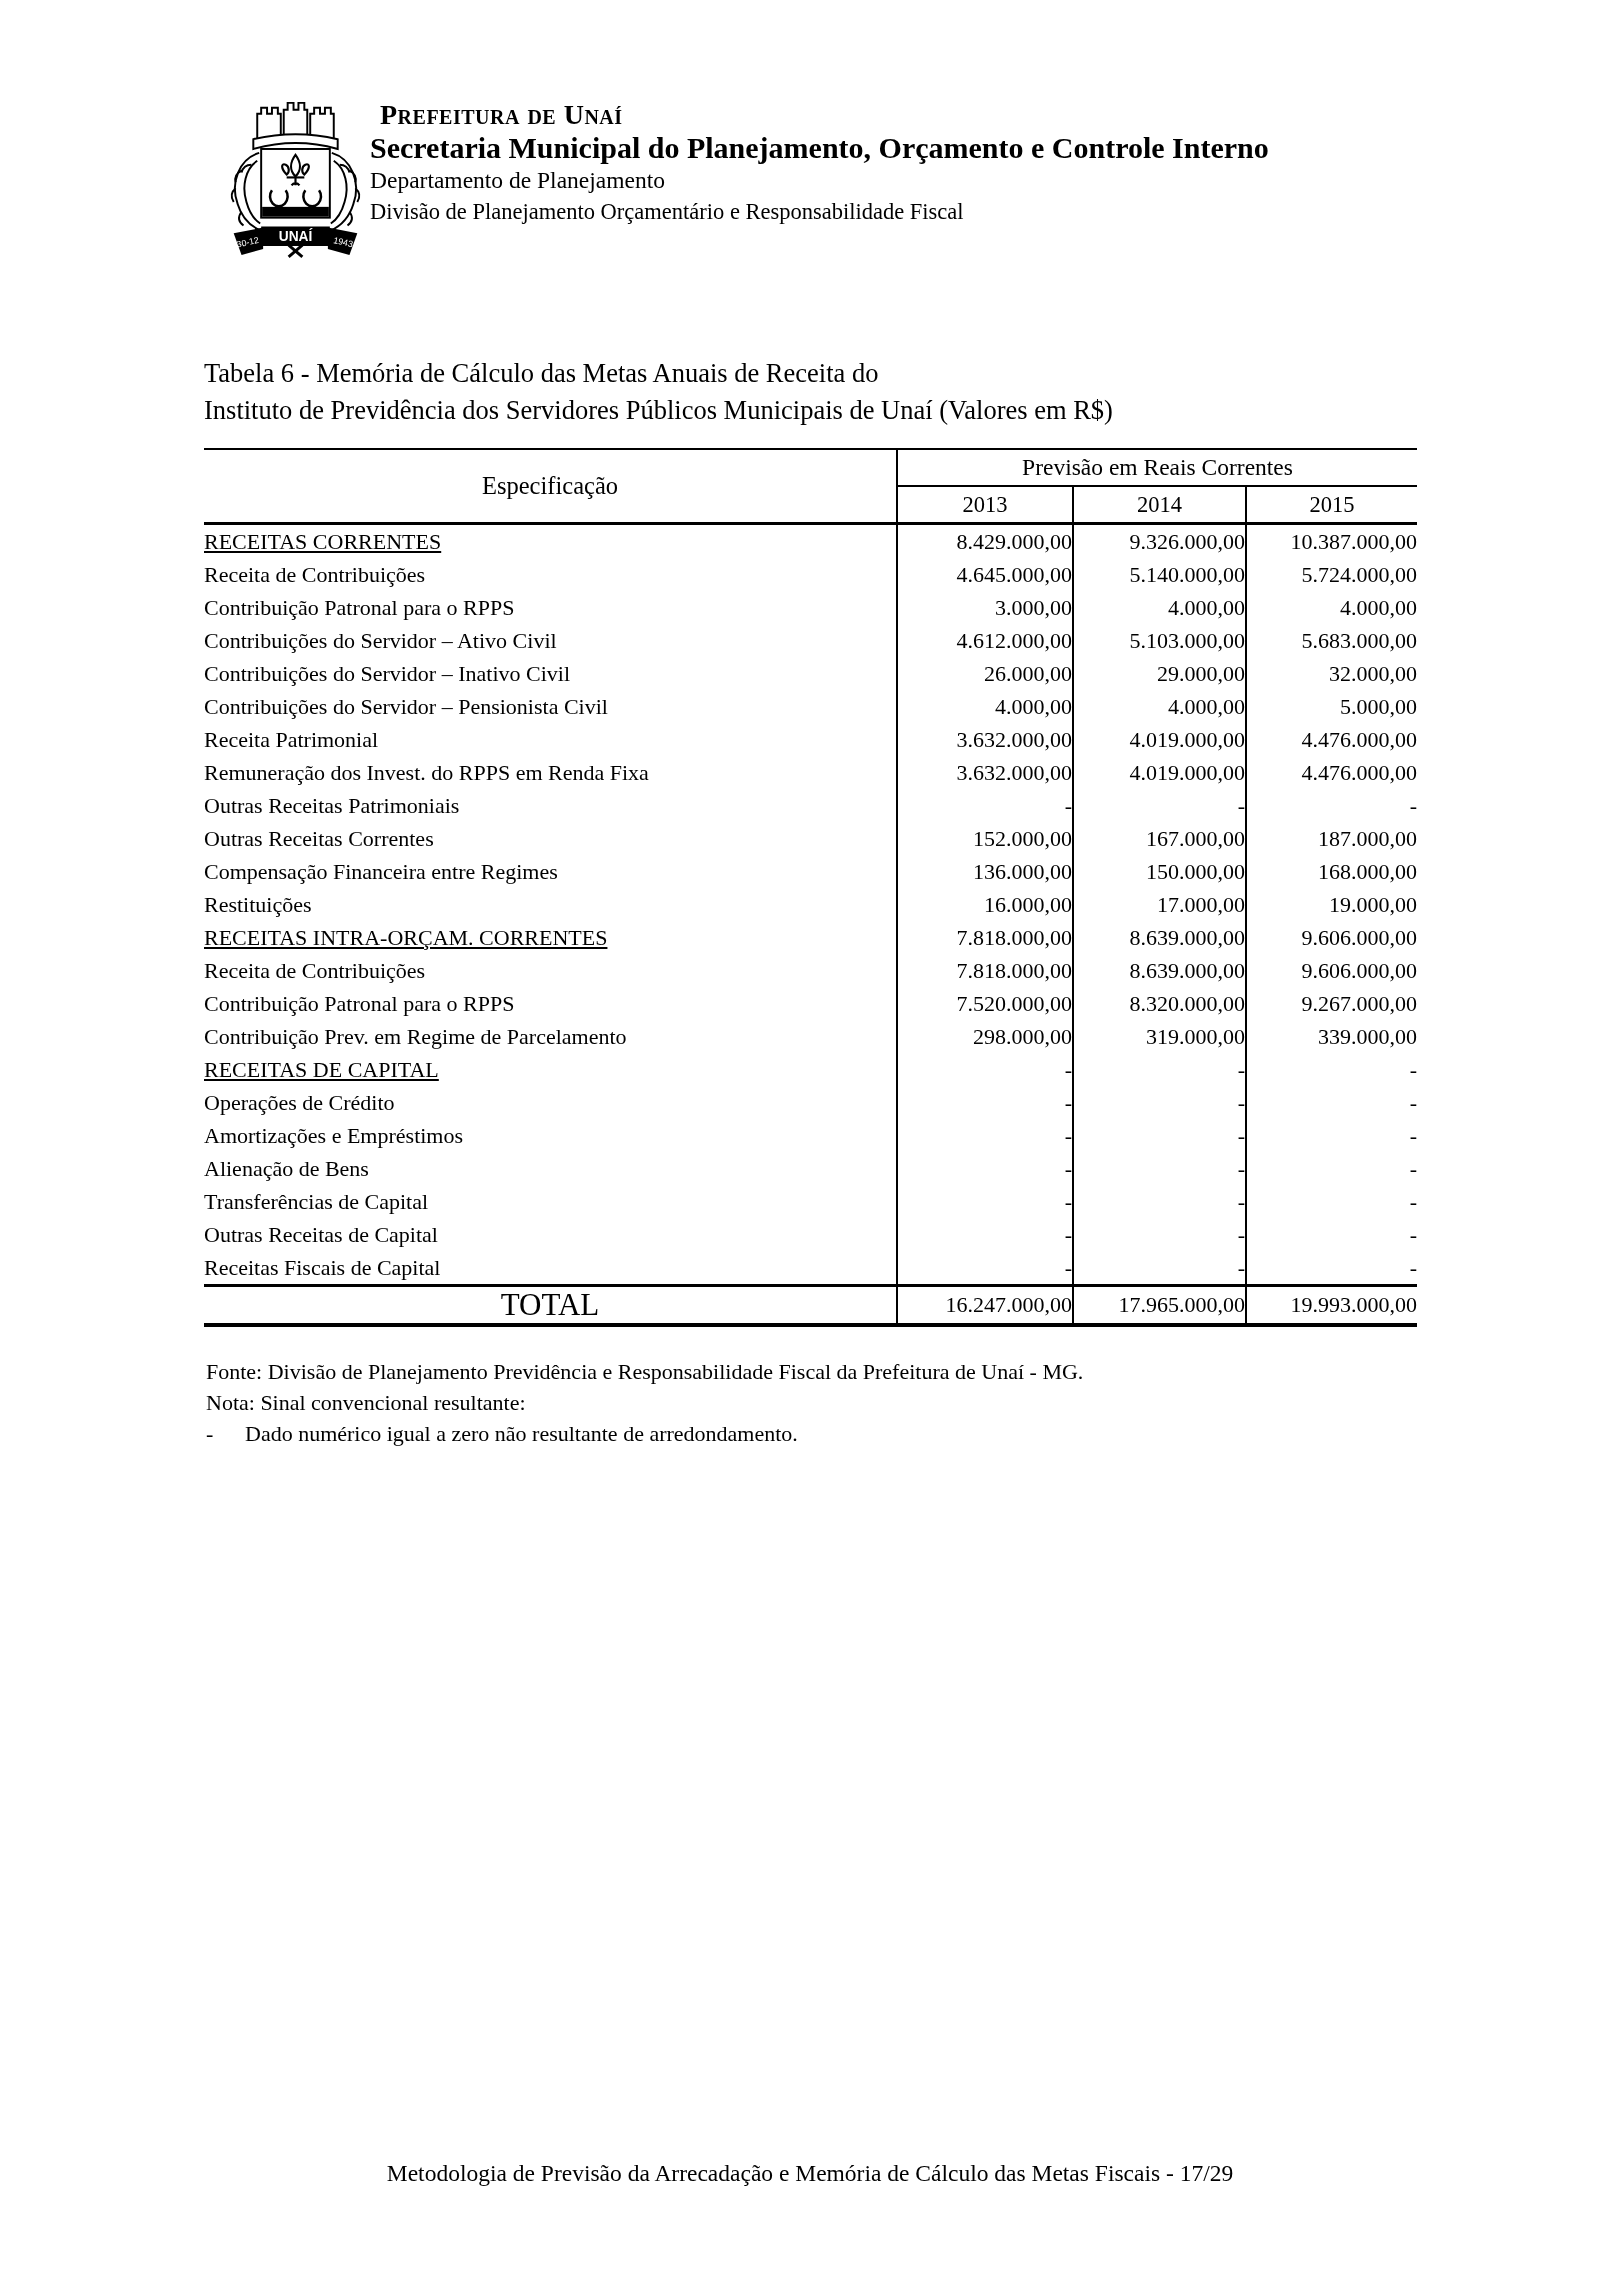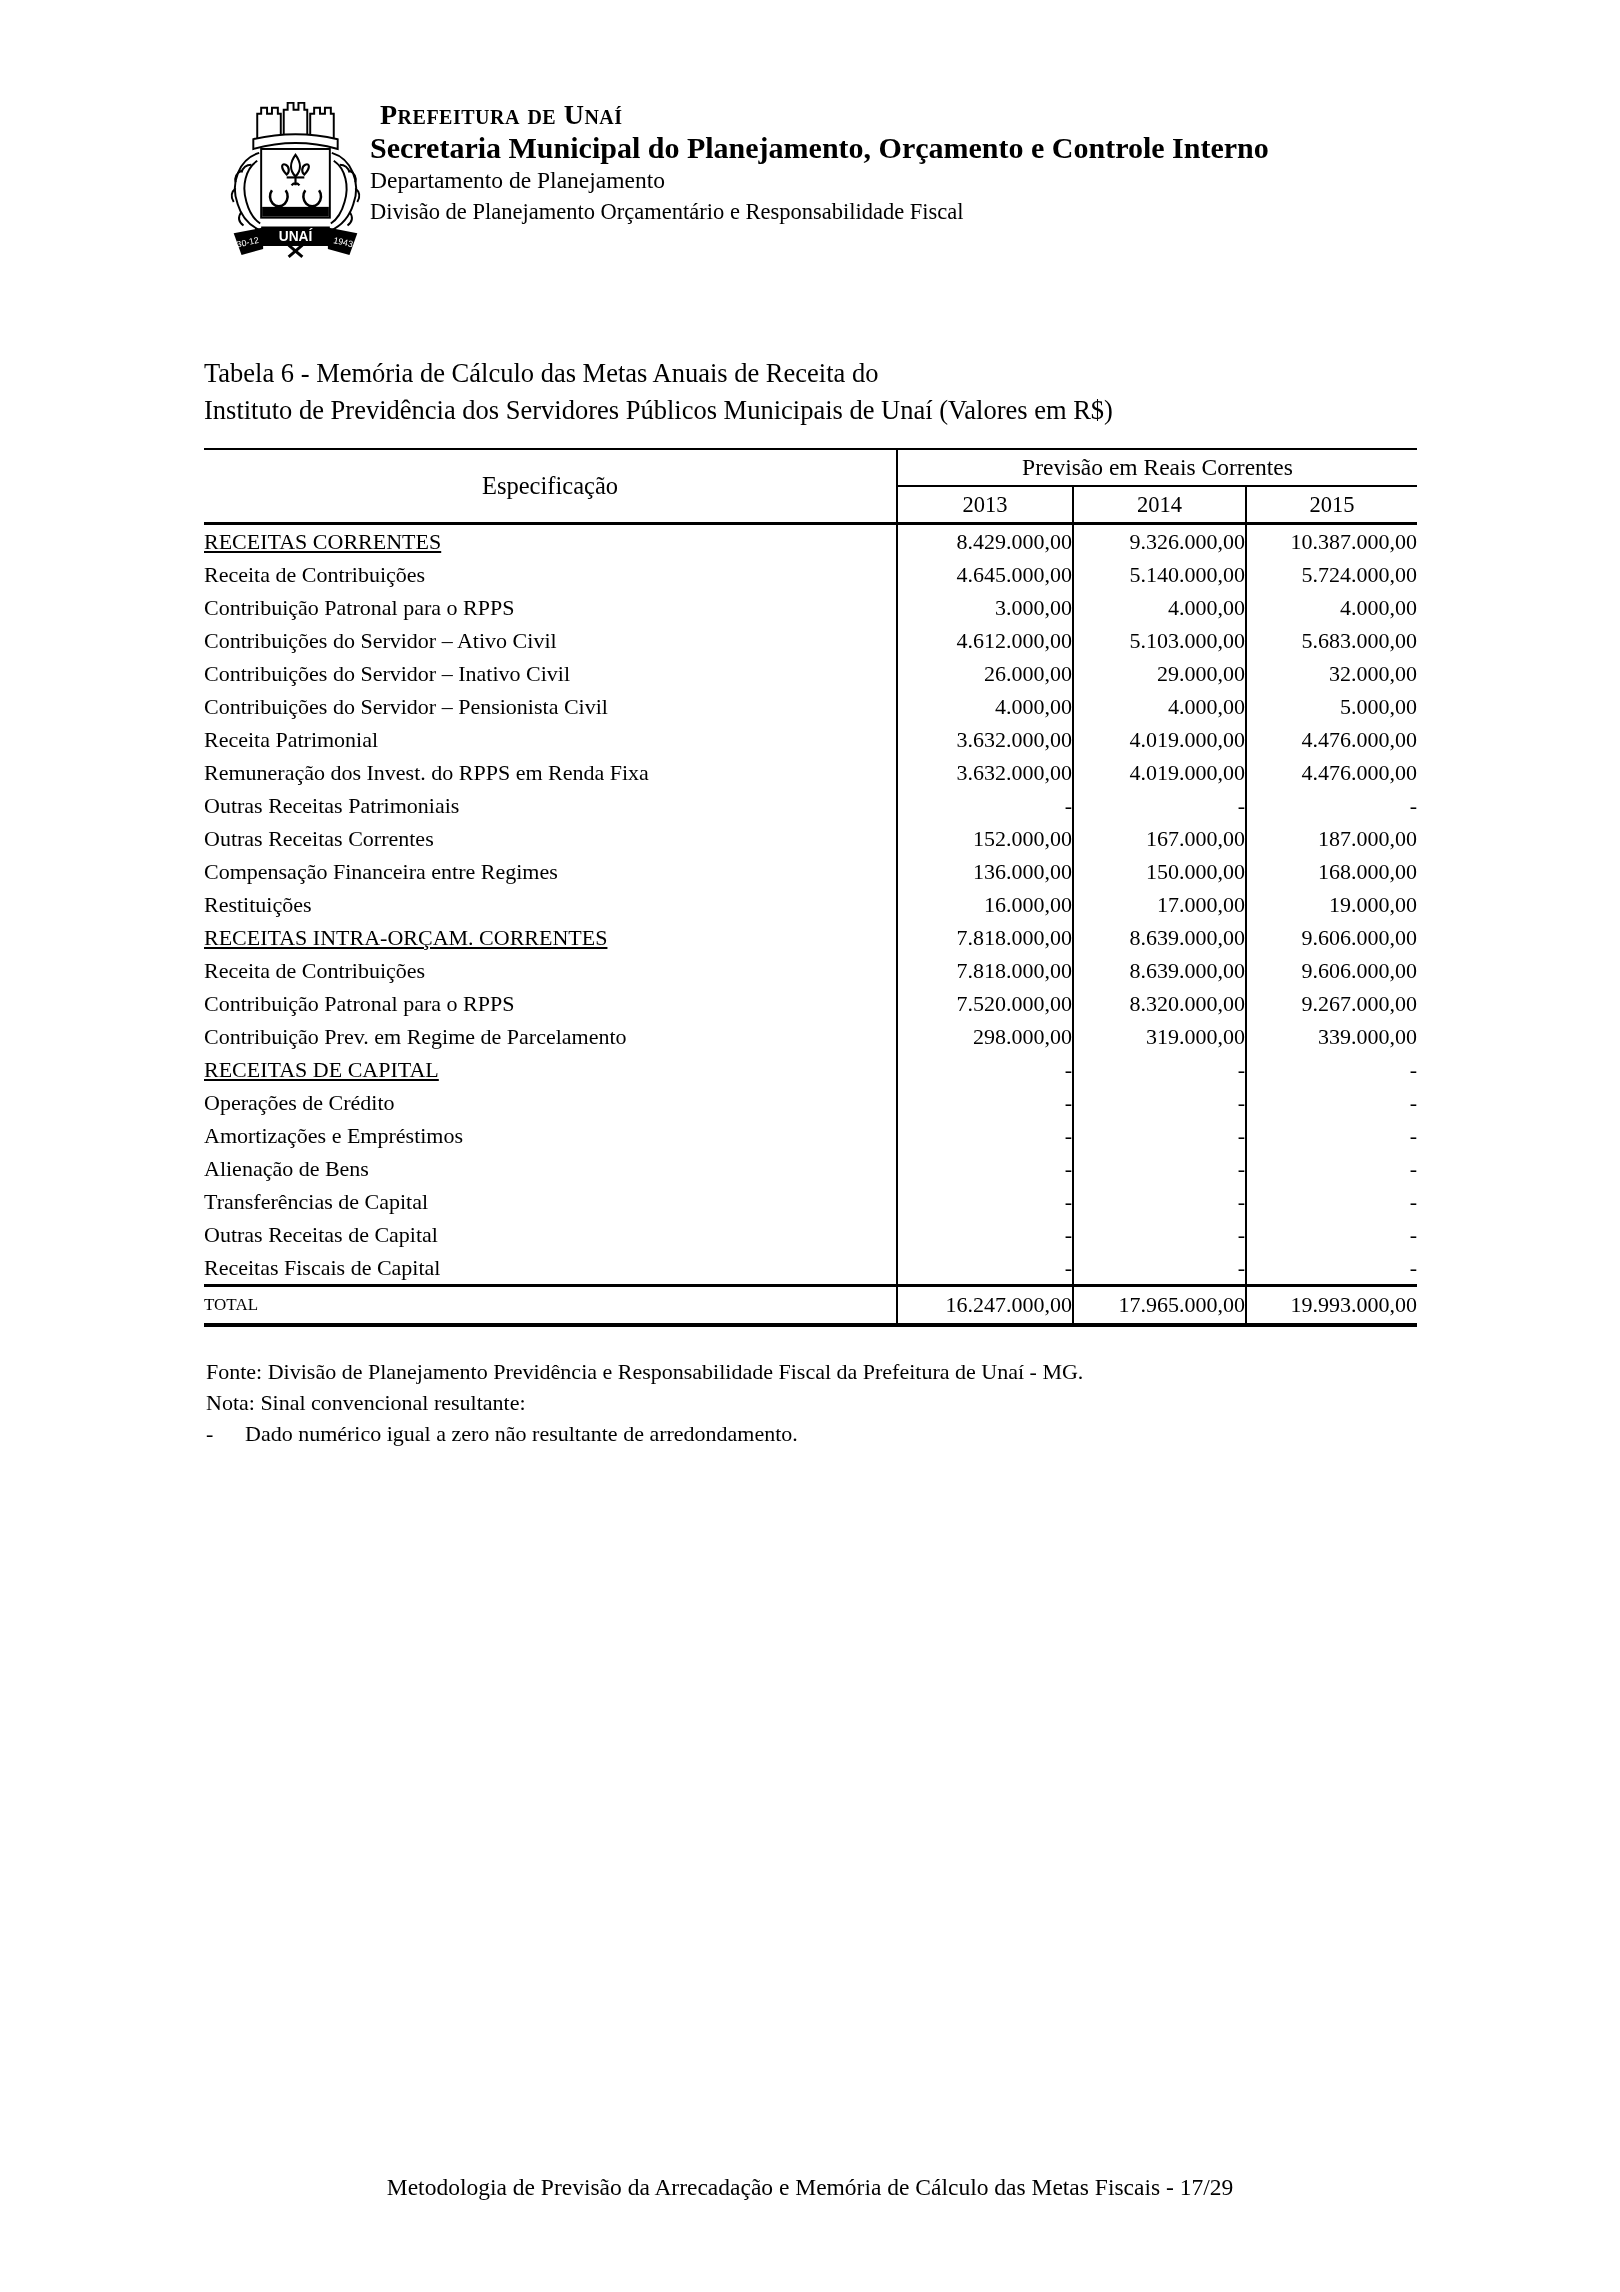--- a/index.html
+++ b/index.html
@@ -59,30 +59,30 @@
     text-align:right;padding-right:8.8px;
     border-left:2px solid #000;
   }
   td.spec.lvl0{padding-left:4.9px;text-decoration:underline;}
   td.spec.lvl1{padding-left:18.6px;}
   td.spec.lvl2{padding-left:32px;}
   td.spec.lvl3{padding-left:48px;}
   #budget-table tfoot td{
     border-top:3.9px solid #000;height:36px;
   }
-  tfoot td.total-label{text-align:left;font-size:17px;}
+  tfoot td.total-label{text-align:center;font-size:31px;}
   
   #notes{position:absolute;left:206px;top:1356px;width:1212px;
     font-size:22px;line-height:31px;}
   #note-dash-row{display:flex;}
   #note-dash-row .dash{width:39px;}
   
   #page-footer{
     position:absolute;left:204px;top:2160px;width:1212px;
-    text-align:center;font-size:23.5px;margin-top:14px;
+    text-align:center;font-size:23.5px;
   }
   svg text{font-family:"Liberation Sans", sans-serif;}
 </style>
 </head>
 <body>
 
 <div id="page">
 
   <div id="logo">
     <svg viewBox="0 0 158 175" width="155" height="172" xmlns="http://www.w3.org/2000/svg">

